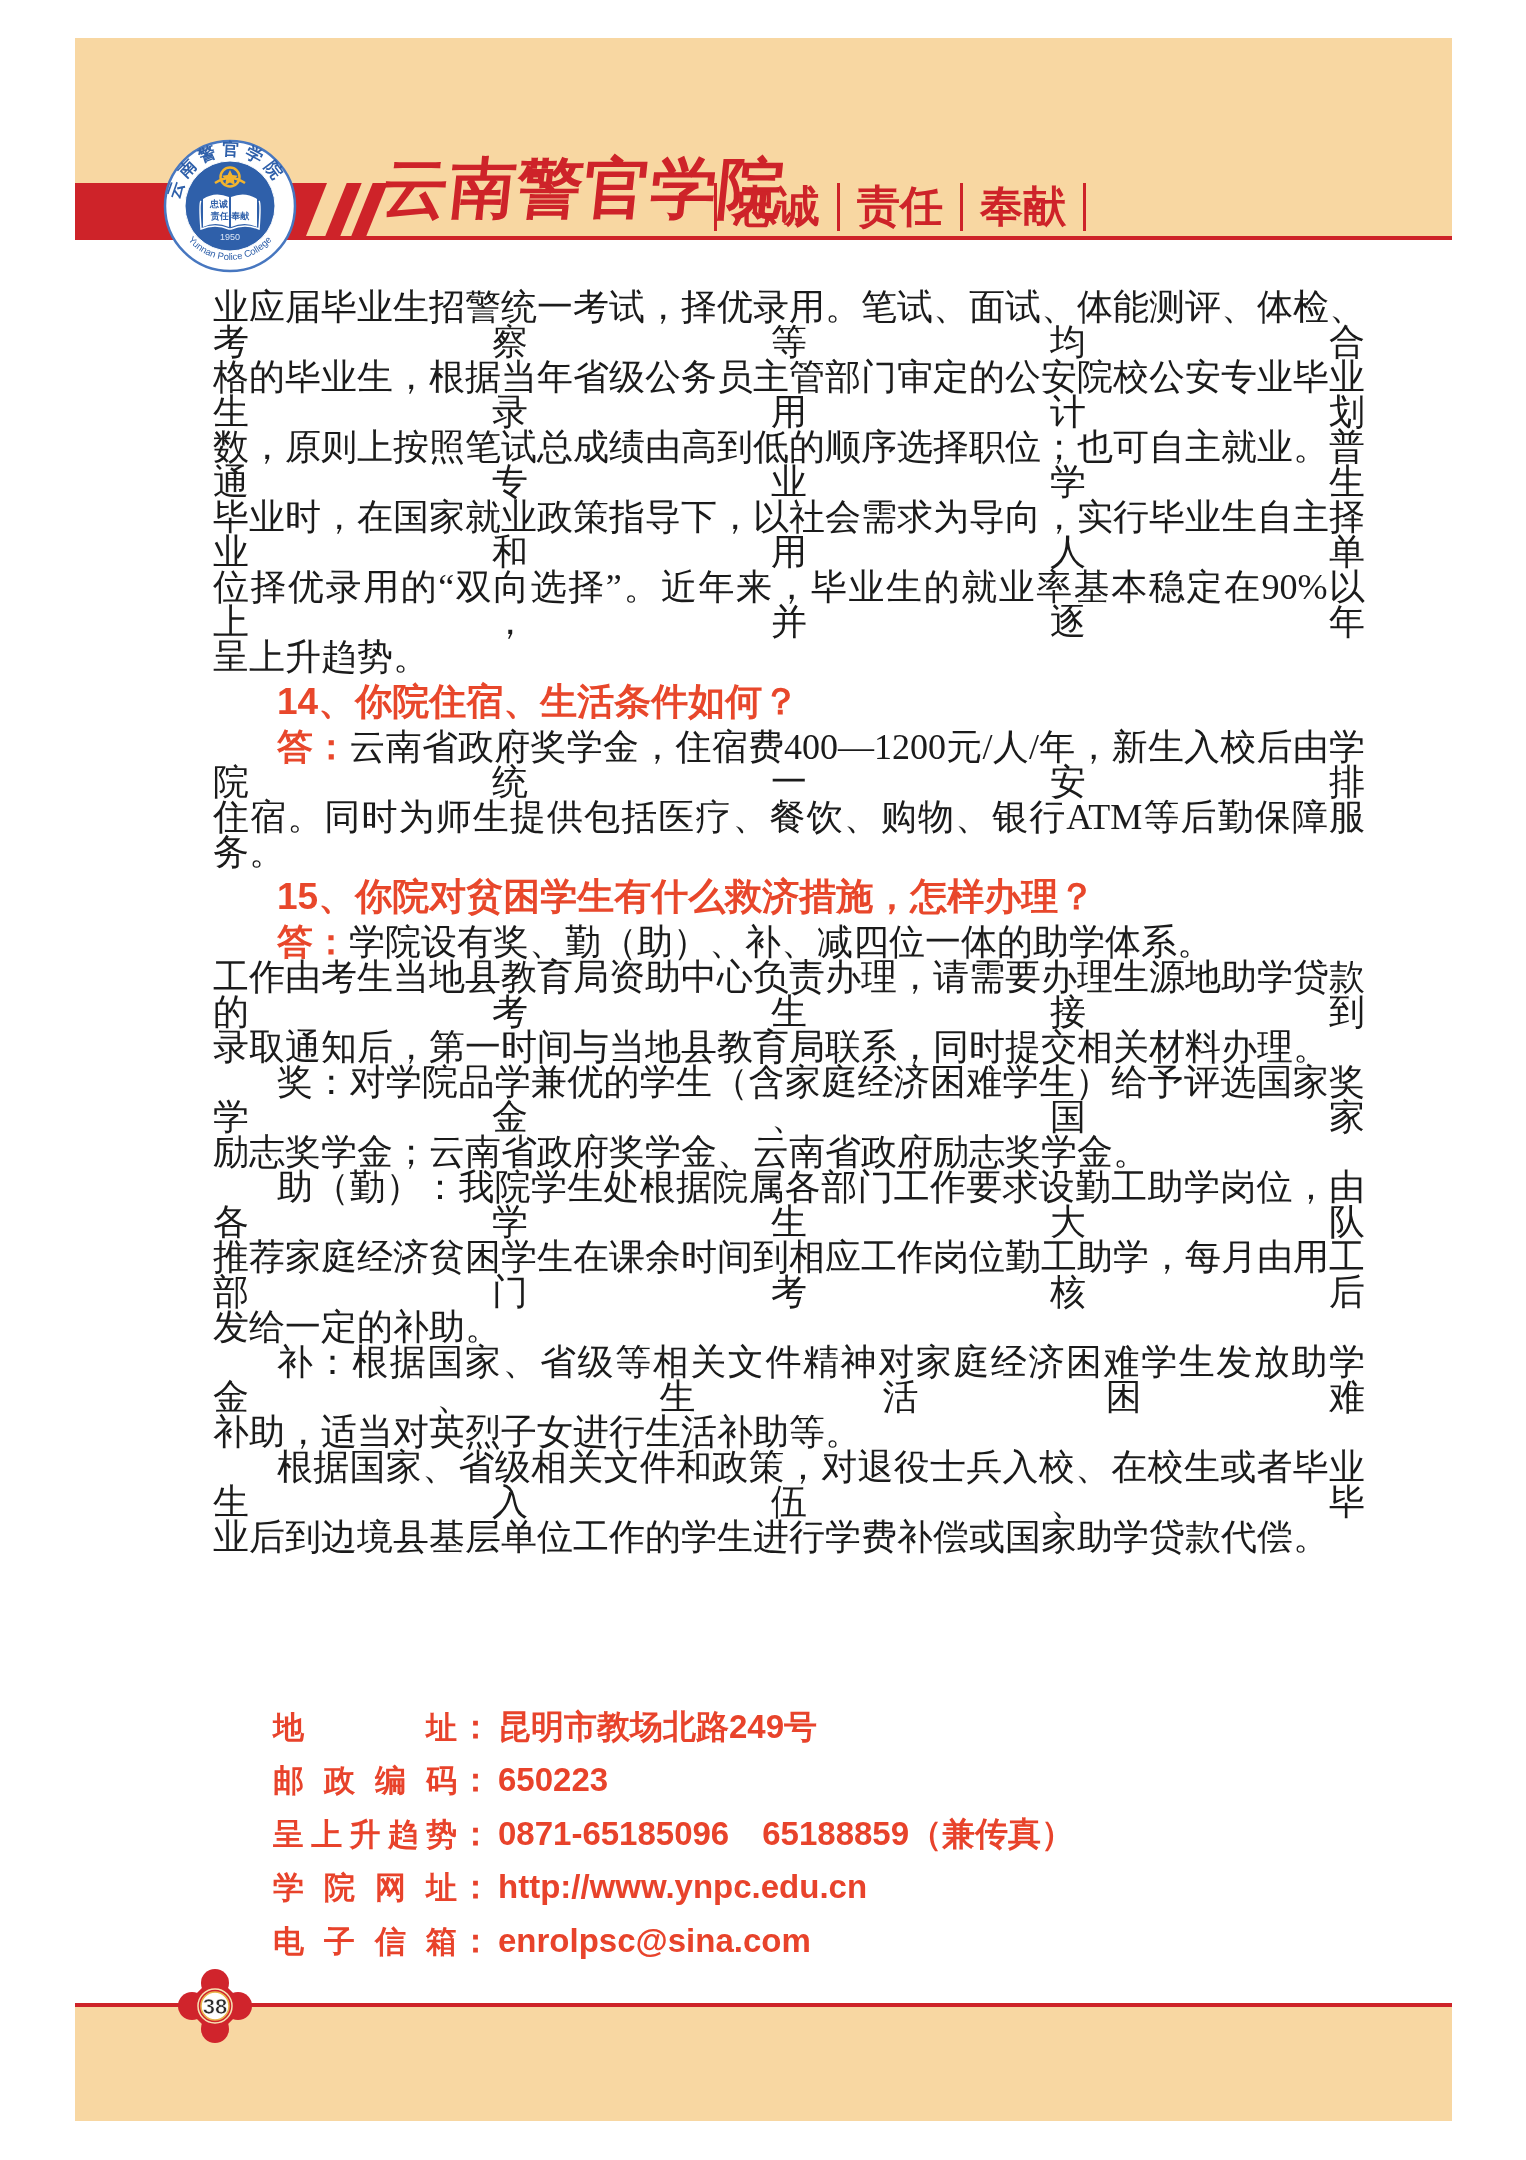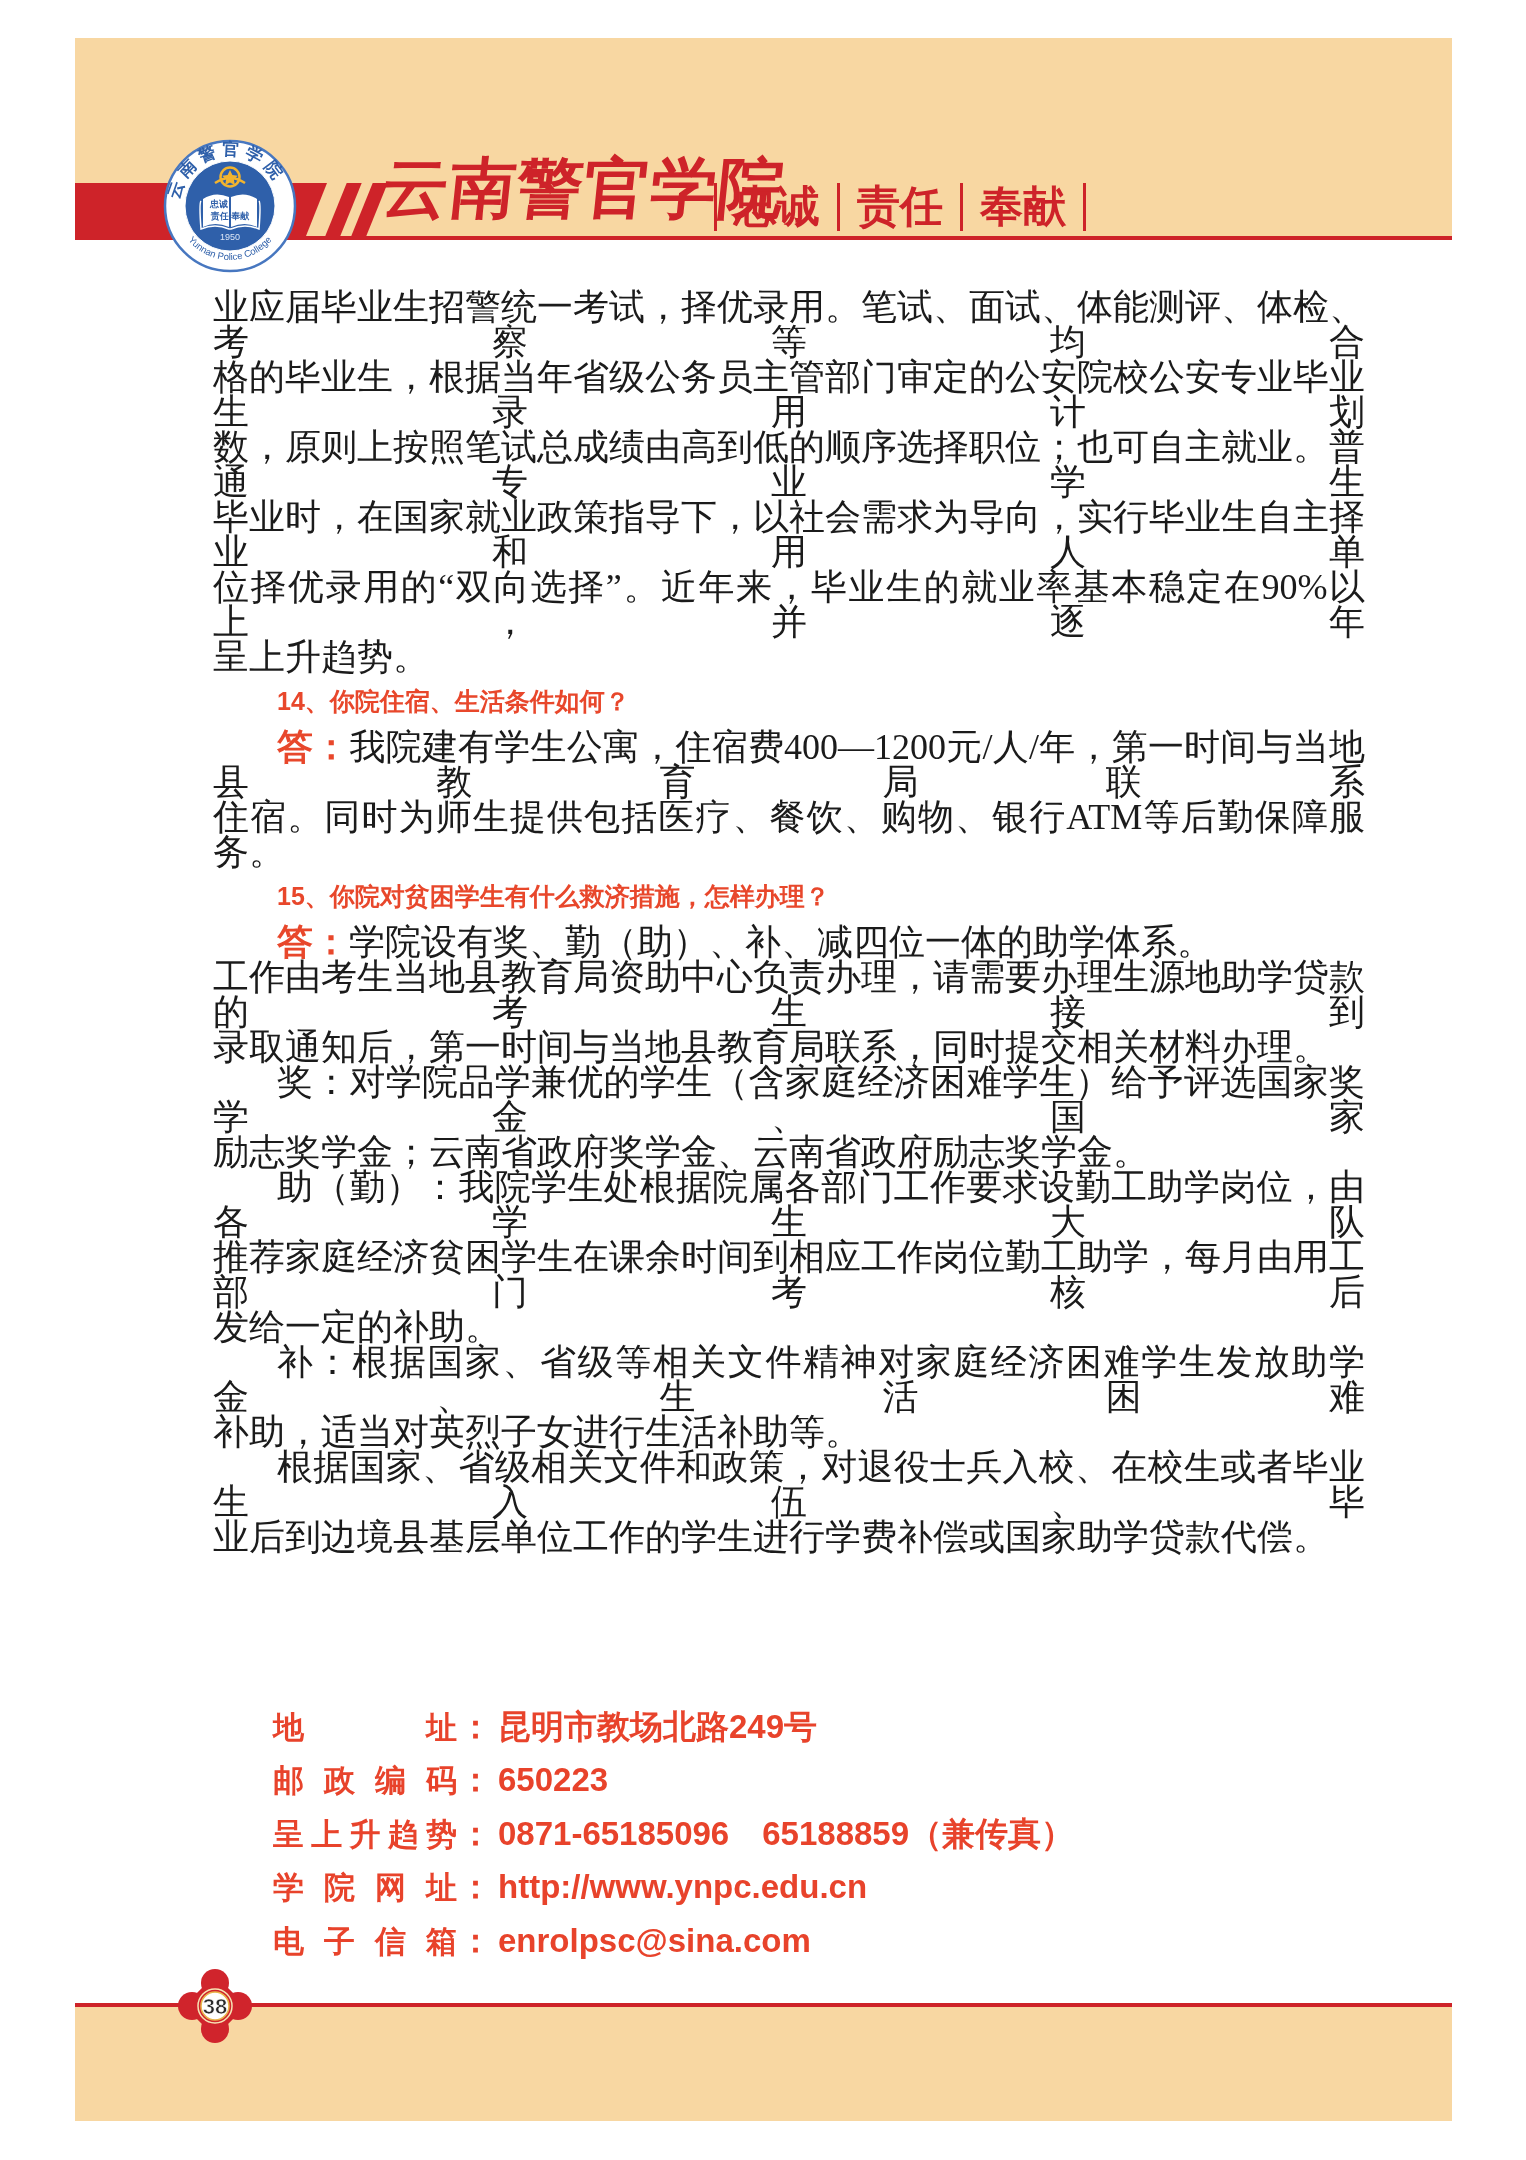--- a/index.html
+++ b/index.html
@@ -20,21 +20,21 @@
           color:#ce2329;font-family:"Liberation Sans","DejaVu Sans",sans-serif;font-weight:700;
           font-size:43px;white-space:nowrap;}
   .slogan .bar{width:3px;height:48px;background:#ce2329;}
   .logo{position:absolute;left:163px;top:139px;}
 
   
   .content{position:absolute;left:213px;top:290px;width:1152px;}
   .bl{font-size:36px;line-height:35px;color:#1b1b1b;text-align:justify;}
   .j{text-align-last:justify;}
   .ind{text-indent:64px;}
-  .heading{font-size:25px;line-height:53.8px;color:#e8472b;text-indent:64px;
+  .heading{font-size:37px;line-height:53.8px;color:#e8472b;text-indent:64px;
            font-family:"Liberation Sans","DejaVu Sans",sans-serif;font-weight:700;}
   .ap{color:#e8472b;font-family:"Liberation Sans","DejaVu Sans",sans-serif;font-weight:700;}
 
   
   .contact{position:absolute;left:273px;top:1700px;color:#e8432b;
            font-family:"Liberation Sans","DejaVu Sans",sans-serif;font-weight:700;}
   .crow{height:53.4px;line-height:53.4px;font-size:33px;white-space:nowrap;}
   .clabel{display:inline-block;width:184px;font-size:31px;text-align:justify;text-align-last:justify;
           vertical-align:baseline;}
   .ccolon{display:inline-block;margin:0 6px 0 2px;}
@@ -98,21 +98,21 @@
   <main class="content">
     <div class="bl j">业应届毕业生招警统一考试，择优录用。笔试、面试、体能测评、体检、考察等均合</div>
     <div class="bl j">格的毕业生，根据当年省级公务员主管部门审定的公安院校公安专业毕业生录用计划</div>
     <div class="bl j">数，原则上按照笔试总成绩由高到低的顺序选择职位；也可自主就业。普通专业学生</div>
     <div class="bl j">毕业时，在国家就业政策指导下，以社会需求为导向，实行毕业生自主择业和用人单</div>
     <div class="bl j">位择优录用的“双向选择”。近年来，毕业生的就业率基本稳定在90%以上，并逐年</div>
     <div class="bl">呈上升趋势。</div>
 
     <div class="heading">14、你院住宿、生活条件如何？</div>
 
-    <div class="bl j ind"><span class="ap">答：</span><span>我院建有学生公寓，住宿费400—1200元/人/年，第一时间与当地县教育局联系</span></div>
+    <div class="bl j ind"><span class="ap">答：</span><span>云南省政府奖学金，住宿费400—1200元/人/年，新生入校后由学院统一安排</span></div>
     <div class="bl">住宿。同时为师生提供包括医疗、餐饮、购物、银行ATM等后勤保障服务。</div>
 
     <div class="heading">15、你院对贫困学生有什么救济措施，怎样办理？</div>
 
     <div class="bl ind"><span class="ap">答：</span><span>学院设有奖、勤（助）、补、减四位一体的助学体系。</span></div>
 
     <div class="bl j">工作由考生当地县教育局资助中心负责办理，请需要办理生源地助学贷款的考生接到</div>
     <div class="bl">录取通知后，第一时间与当地县教育局联系，同时提交相关材料办理。</div>
 
     <div class="bl j ind">奖：对学院品学兼优的学生（含家庭经济困难学生）给予评选国家奖学金、国家</div>

